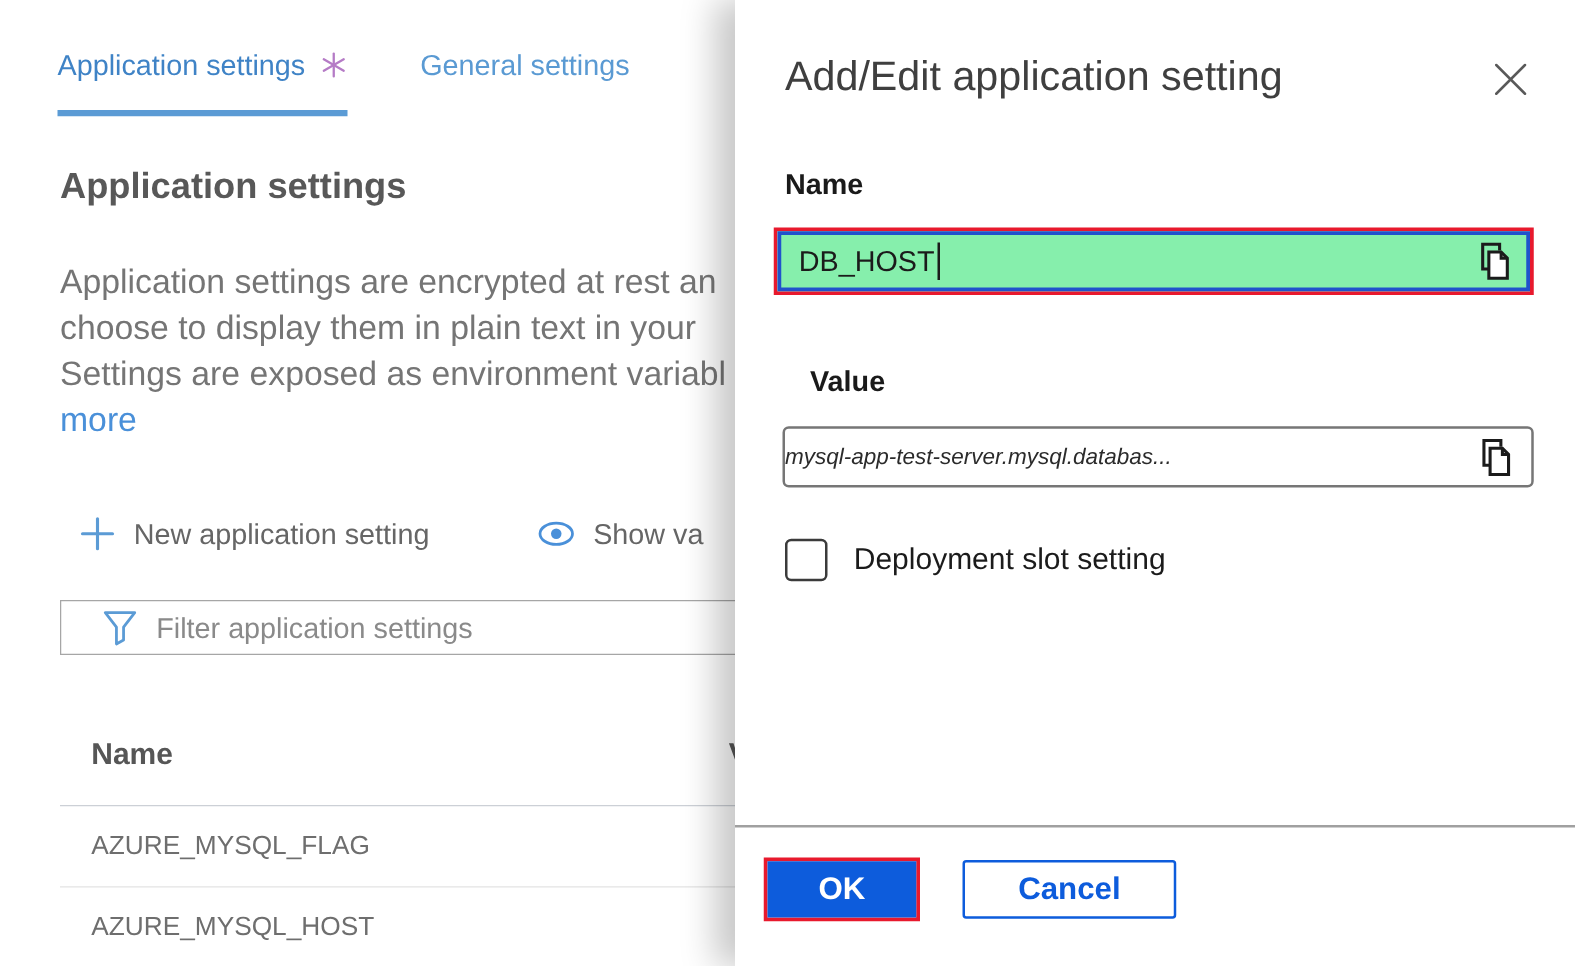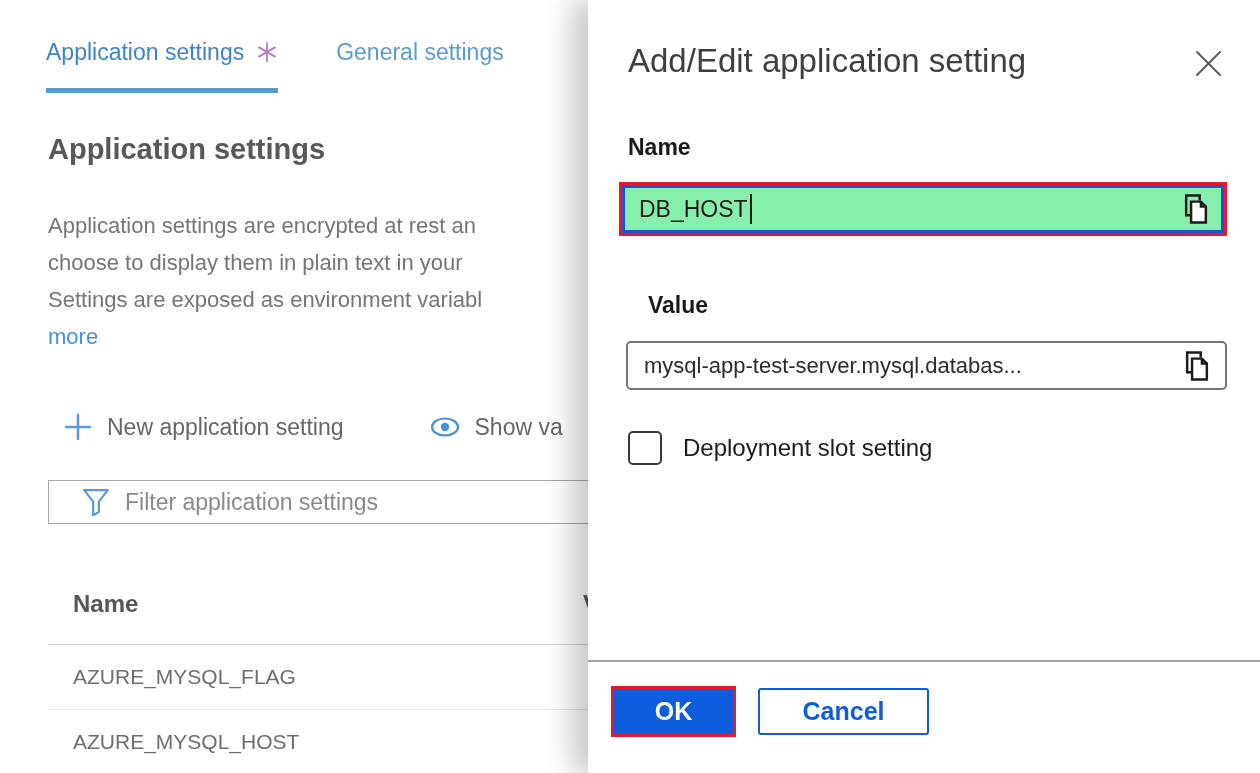--- a/index.html
+++ b/index.html
@@ -13,21 +13,21 @@
   .tabs { position:absolute; left:46px; top:38px; display:flex; gap:58px; align-items:flex-start; }
   .tab { font-size:23px; line-height:28px; cursor:pointer; white-space:nowrap; }
   .tab.active { color:#3f83c6; }
   .tab.inactive { color:#5a9ad3; }
   .tab-inner { display:flex; align-items:center; gap:12px; padding-bottom:22px; }
   .tab.active .tab-inner { border-bottom:5px solid #5b9bd5; }
   .dirty-star { width:22px; height:22px; display:inline-block; }
 
   .page-heading { position:absolute; left:48px; top:133px; font-size:29px; font-weight:bold; color:#585858; }
 
-  .desc { position:absolute; left:48px; top:207px; font-size:22px; line-height:37px;
+  .desc { position:absolute; left:48px; top:207px; font-size:27px; line-height:37px;
           color:#757575; white-space:nowrap; }
   .more-link { color:#4a90d9; cursor:pointer; }
 
   .toolbar { position:absolute; left:64px; top:413px; display:flex; align-items:center; gap:31px;
              font-size:23px; color:#666; white-space:nowrap; }
   .toolbar .gap { width:24px; }
   .tb-btn { display:flex; align-items:center; gap:15px; cursor:pointer; }
 
   .filter-box { position:absolute; left:48px; top:480px; width:562px; height:44px;
                 border:1px solid #a6a6a6; background:#fff; display:flex; align-items:center; }
@@ -60,33 +60,33 @@
   .name-wrap { position:absolute; left:31px; top:182px; width:608px; height:54px;
                border:3px solid #e8192d; }
   .name-inner { width:100%; height:100%; border:3px solid #2052cc; background:#86efac;
                 display:flex; align-items:center; }
   .name-text { font-size:23px; color:#1b1b1b; margin-left:14px; }
   .caret { width:2px; height:30px; background:#1b1b1b; margin-left:2px; }
 
   .value-input { position:absolute; left:38px; top:341px; width:601px; height:49px;
                  border:2px solid #767676; border-radius:5px; background:#fff;
                  display:flex; align-items:center; }
-  .value-text { font-size:22px; color:#2b2b2b; margin-left:16px; white-space:nowrap; }
+  .value-text { font-size:18px; color:#2b2b2b; margin-left:0; white-space:nowrap;font-style:italic; }
 
   .copy-btn { position:absolute; right:13px; top:50%; transform:translateY(-50%);
               cursor:pointer; line-height:0; }
 
   .checkbox-row { position:absolute; left:40px; top:431px; display:flex; align-items:center; gap:21px; }
   .checkbox { width:34px; height:34px; border:2px solid #3b3b3b; border-radius:5px;
               background:#fff; cursor:pointer; flex:none; }
   .checkbox-label { font-size:24px; color:#1b1b1b; }
 
   .footer-divider { position:absolute; left:0; right:0; top:660px; height:2px; background:#a0a0a0; }
 
-  .footer-buttons { position:absolute; left:23px; top:686px; display:flex; gap:22px; align-items:flex-start; }
+  .footer-buttons { position:absolute; left:23px; top:686px; display:flex; gap:34px; align-items:flex-start; }
   .ok-wrap { border:3px solid #e8192d; }
   .ok-btn { width:119px; height:45px; background:#0d5cdc; color:#fff; font-size:25px; font-weight:bold;
             display:flex; align-items:center; justify-content:center; cursor:pointer; }
   .cancel-btn { margin-top:2px; width:171px; height:47px; background:#fff; border:2px solid #0d5cdc;
                 border-radius:3px; color:#0d5cdc; font-size:25px; font-weight:bold;
                 display:flex; align-items:center; justify-content:center; cursor:pointer; }
 </style>
 </head>
 <body>
 

